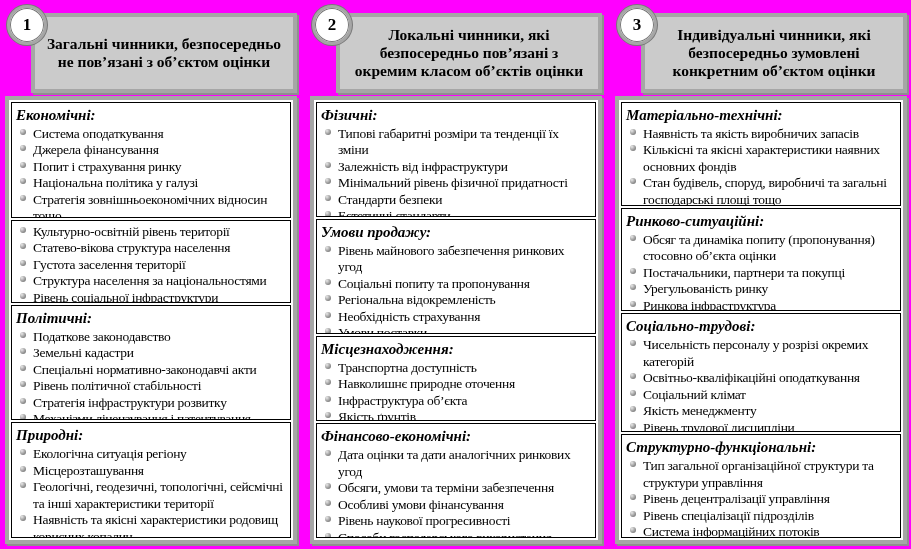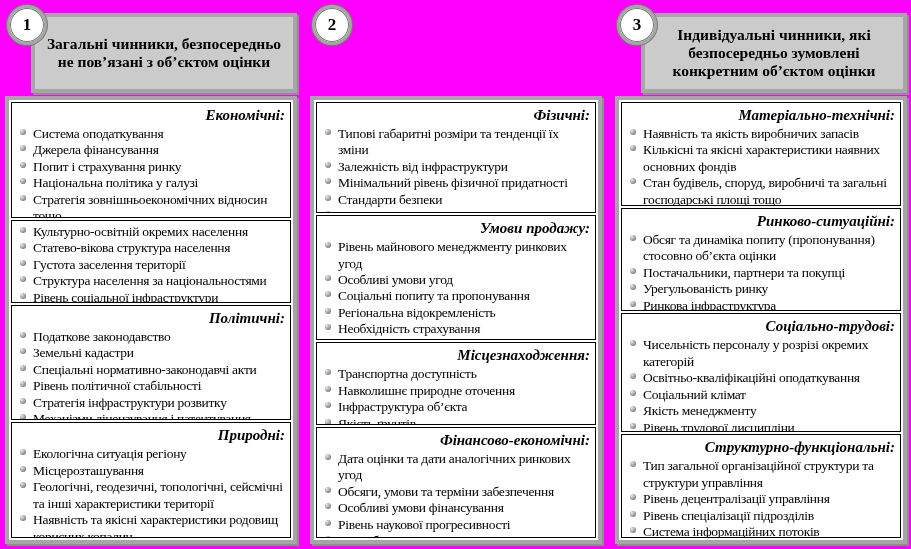--- a/index.html
+++ b/index.html
@@ -67,21 +67,21 @@
     min-height: 0;
   }
   .sec {
     flex: 1 1 auto;
     border: 1px solid #000;
     background: #fff;
     padding: 3px 5px 4px 4px;
     overflow: hidden;
   }
   .sec-title {
-    text-align: right;
+    text-align: left;
     font-weight: bold;
     font-style: italic;
     font-size: 15px;
     margin: 1px 0 2px 0;
     color: #000;
   }
   ul.items {
     list-style: none;
     margin: 0;
     padding: 0 0 0 3px;
@@ -119,21 +119,21 @@
         <ul class="items">
             <li>Система оподаткування</li>
             <li>Джерела фінансування</li>
             <li>Попит і страхування ринку</li>
             <li>Національна політика у галузі</li>
             <li>Стратегія зовнішньоекономічних відносин тощо</li>
           </ul>
       </section>
       <section class="sec">
         <ul class="items">
-            <li>Культурно-освітній окремих населення</li>
+            <li>Культурно-освітній рівень території</li>
             <li>Статево-вікова структура населення</li>
             <li>Густота заселення території</li>
             <li>Структура населення за національностями</li>
             <li>Рівень соціальної інфраструктури</li>
           </ul>
       </section>
       <section class="sec">
         <h3 class="sec-title">Політичні:</h3>
         <ul class="items">
             <li>Податкове законодавство</li>
@@ -152,37 +152,37 @@
             <li>Геологічні, геодезичні, топологічні, сейсмічні та інші характеристики території</li>
             <li>Наявність та якісні характеристики родовищ корисних копалин</li>
           </ul>
       </section>
     </div>
   </div>
 
   <div class="column">
     <div class="header-area">
       <div class="badge">2</div>
+      <div class="header-box">Локальні чинники, які безпосередньо пов’язані з окремим класом об’єктів оцінки</div>
     </div>
     <div class="body">
       <section class="sec">
         <h3 class="sec-title">Фізичні:</h3>
         <ul class="items">
             <li>Типові габаритні розміри та тенденції їх зміни</li>
             <li>Залежність від інфраструктури</li>
             <li>Мінімальний рівень фізичної придатності</li>
             <li>Стандарти безпеки</li>
             <li>Естетичні стандарти</li>
           </ul>
       </section>
       <section class="sec">
         <h3 class="sec-title">Умови продажу:</h3>
         <ul class="items">
-            <li>Рівень майнового менеджменту ринкових угод</li>
-            <li>Особливі умови угод</li>
+            <li>Рівень майнового забезпечення ринкових угод</li>
             <li>Соціальні попиту та пропонування</li>
             <li>Регіональна відокремленість</li>
             <li>Необхідність страхування</li>
             <li>Умови поставки</li>
           </ul>
       </section>
       <section class="sec">
         <h3 class="sec-title">Місцезнаходження:</h3>
         <ul class="items">
             <li>Транспортна доступність</li>

